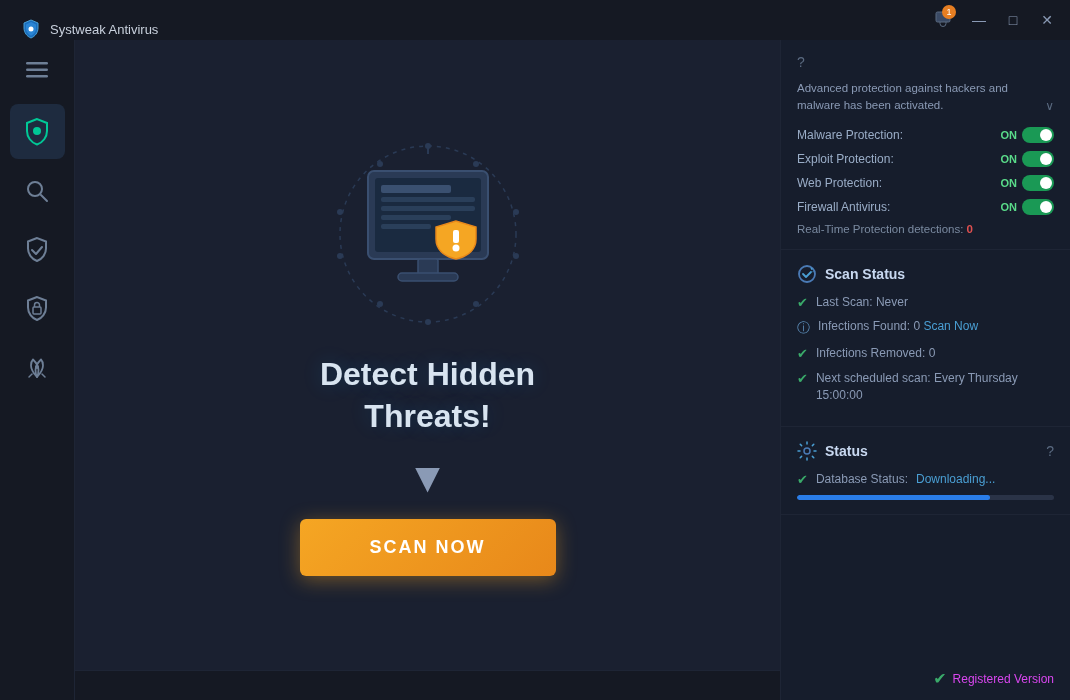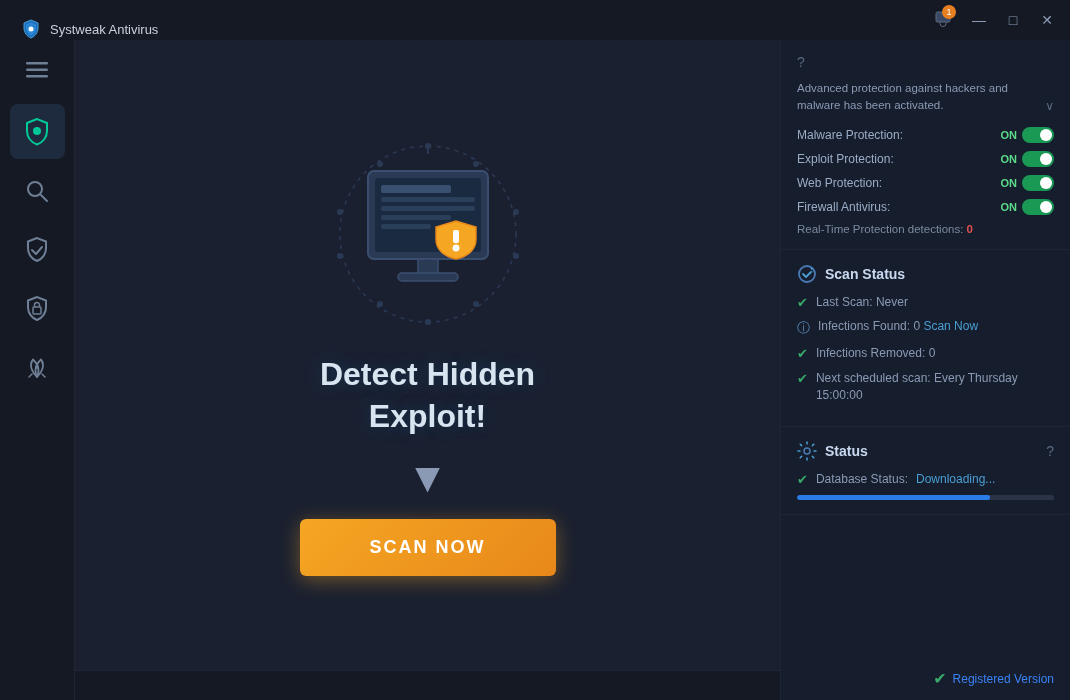--- a/index.html
+++ b/index.html
@@ -352,21 +352,21 @@
     .registered-row {
       padding: 12px 16px;
       display: flex;
       align-items: center;
       justify-content: flex-end;
       gap: 6px;
       margin-top: auto;
     }
     .registered-text {
       font-size: 12px;
-      color: #3b82f6;
+      color: #d946ef;
     }
     .reg-check {
       color: #3aaa6a;
       font-size: 16px;
     }
 
     
     .right-panel::-webkit-scrollbar { width: 4px; }
     .right-panel::-webkit-scrollbar-track { background: #161d2c; }
     .right-panel::-webkit-scrollbar-thumb { background: #2a3347; border-radius: 2px; }
@@ -495,21 +495,21 @@
               <path d="M28 2L8 8v12c0 9 6 17 20 20 14-3 20-11 20-20V8L28 2z" fill="#f5a623" stroke="#e8881a" stroke-width="1.5"></path>
 
               <rect x="25" y="11" width="6" height="13" rx="2" fill="white"></rect>
               <circle cx="28" cy="29" r="3.5" fill="white"></circle>
             </g>
           </svg>
         </div>
 
         <div style="text-align:center; line-height:1.25;">
           <div class="scan-heading">Detect Hidden</div>
-          <div class="scan-heading">Exploit!</div>
+          <div class="scan-heading">Threats!</div>
         </div>
 
         <div class="arrow-down">▼</div>
 
         <button class="scan-now-btn">SCAN NOW</button>
       </div>
 
       <div class="bottom-bar"></div>
     </div>
   </div>

